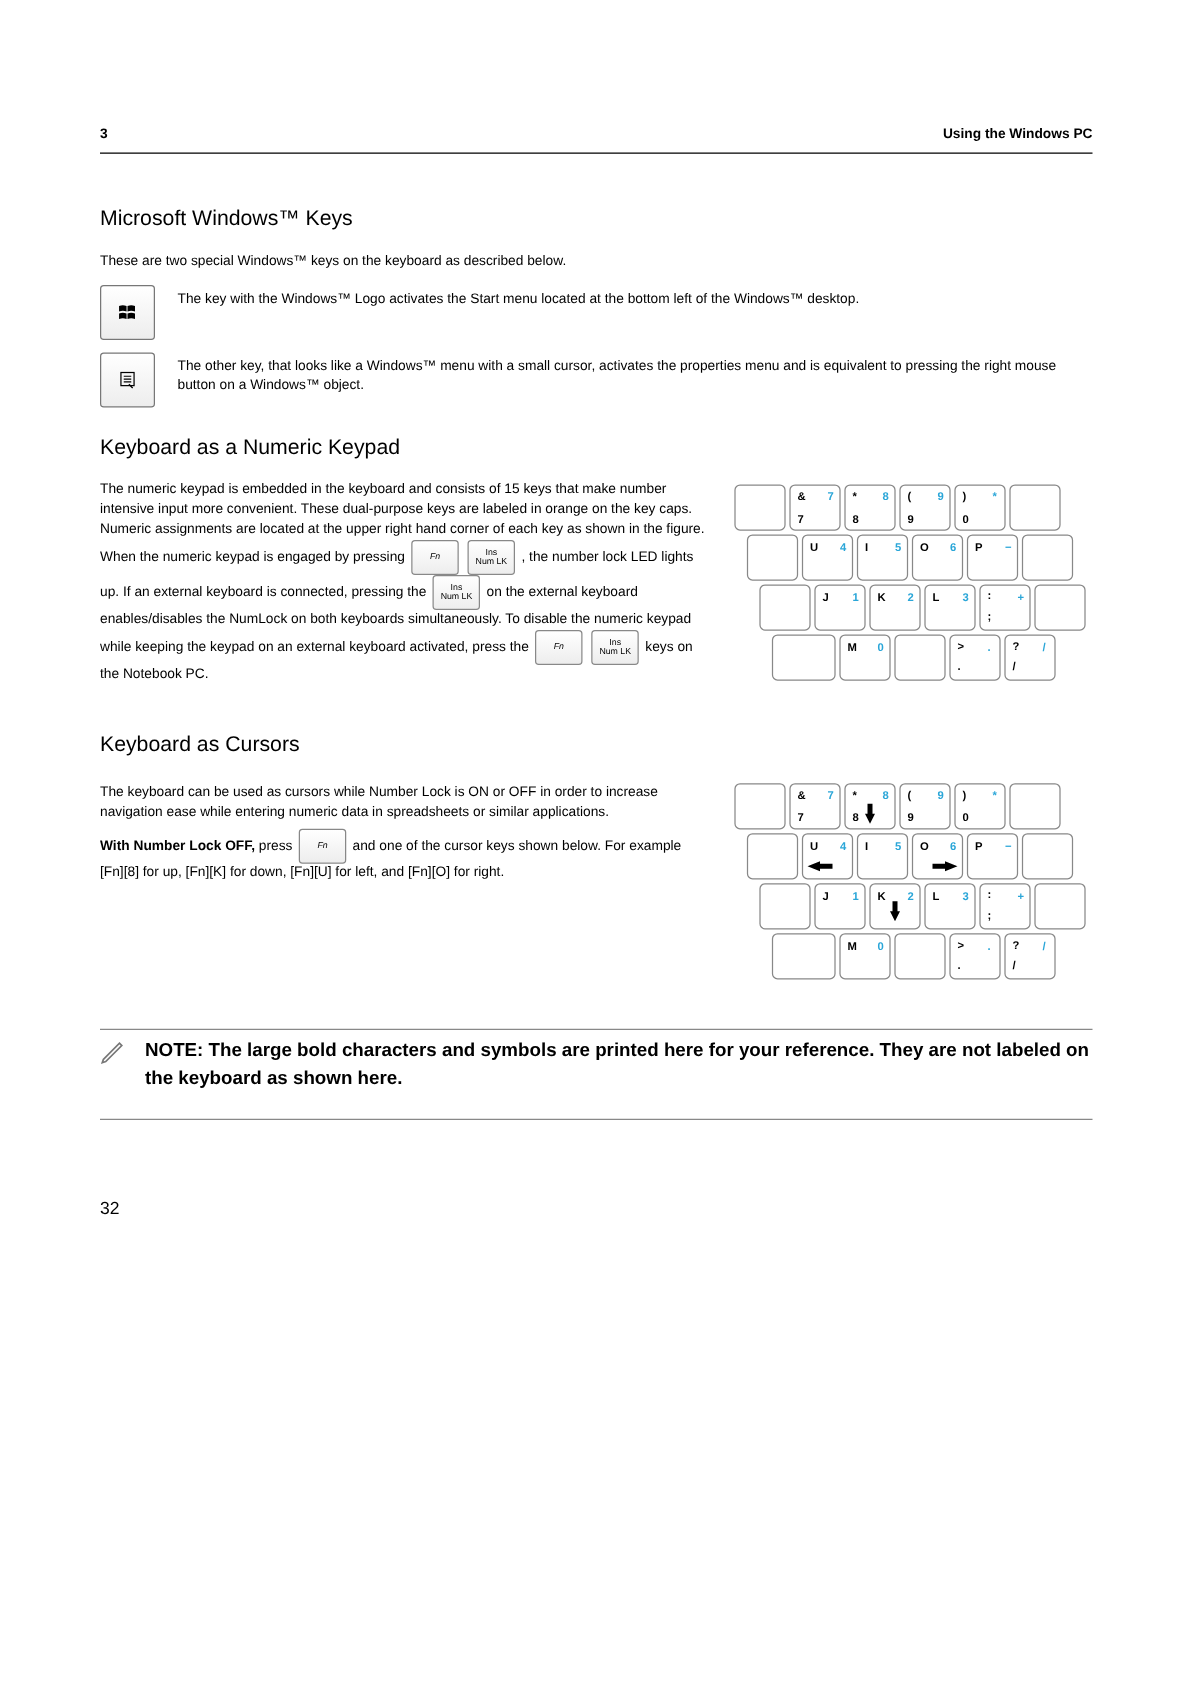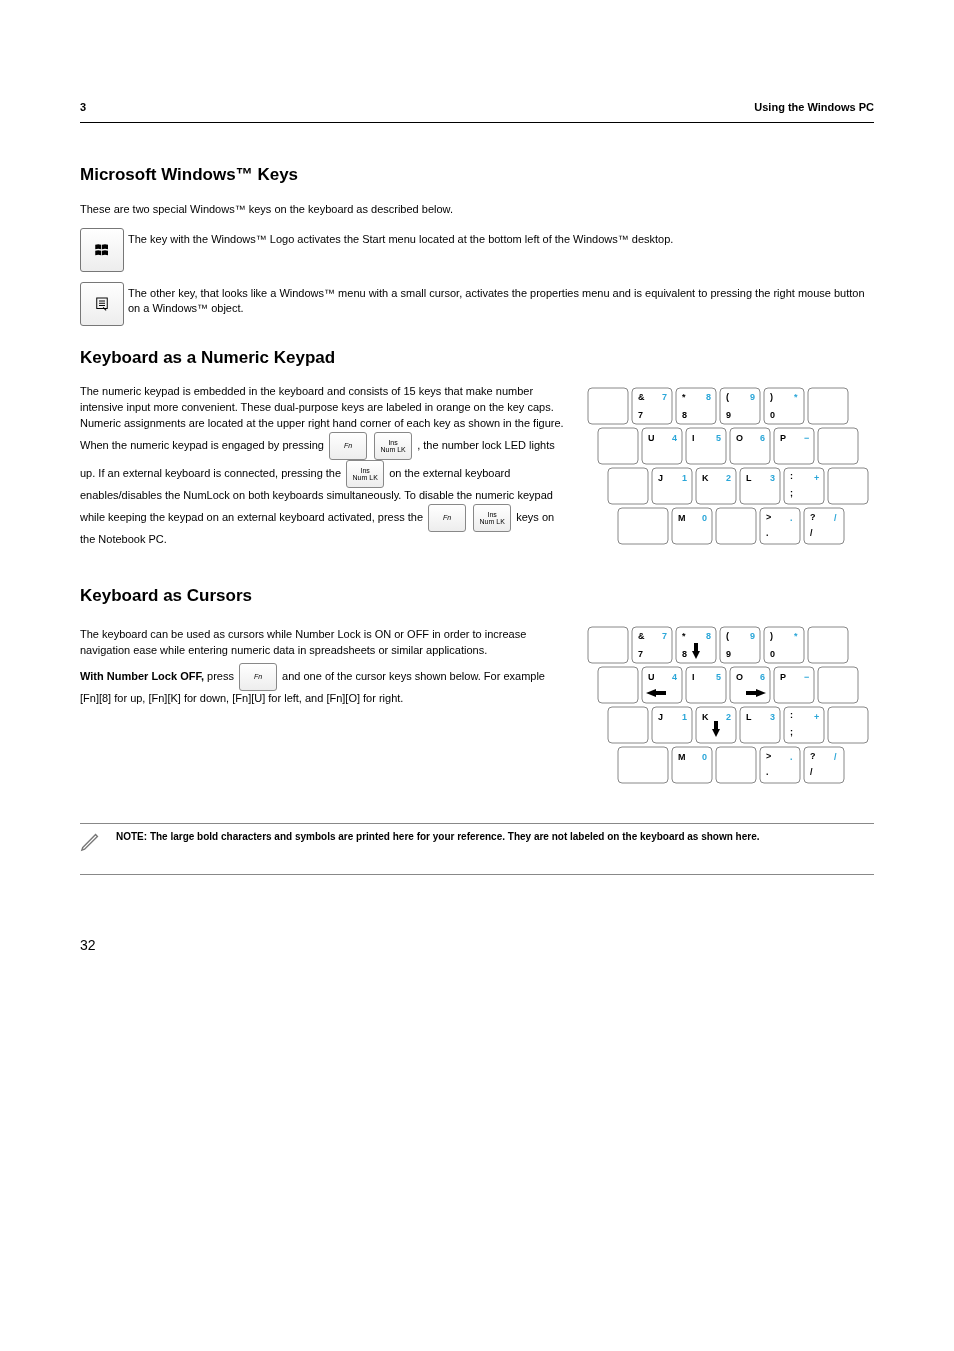--- a/index.html
+++ b/index.html
@@ -1,39 +1,39 @@
 <!DOCTYPE html>
 <html><head>
 <meta charset="utf-8">
 <style>
 html,body{margin:0;padding:0;background:#fff;color:#000;font-family:Arial,Helvetica,sans-serif;font-size:12px;line-height:1.45}
 .page{width:954px;margin:0 auto;padding:100px 80px 60px 80px;box-sizing:border-box}
 .header{border-bottom:1px solid #000;padding-bottom:6px;margin-bottom:40px}
 .header .chapter{display:flex;justify-content:space-between;font-size:11px;font-weight:bold}
-.section-title{font-size:17px;font-weight:bold;margin:20px 0 14px 0}
-.win-row{display:flex;align-items:flex-start;gap:4px;margin:10px 0}
+.section-title{font-size:17px;font-weight:normal;margin:20px 0 14px 0}
+.win-row{display:flex;align-items:flex-start;gap:18px;margin:10px 0}
 .key{width:42px;height:42px;border:1px solid #777;border-radius:3px;background:linear-gradient(#fff,#ededed);display:flex;align-items:center;justify-content:center;font-size:11px;flex:0 0 42px}
 .key-small{display:inline-flex;align-items:center;justify-content:center;width:36px;height:26px;border:1px solid #888;border-radius:3px;background:linear-gradient(#fff,#ededed);font-size:7px;vertical-align:middle;margin:0 2px}
 .key-small.fn{font-style:italic}
 .key-small .stack{display:flex;flex-direction:column;line-height:1;text-align:center}
 .key svg{width:18px;height:18px}
 .para{font-size:11px;margin:4px 0}
 .blockfloat{overflow:hidden;margin:10px 0 30px 0}
 .blockfloat .keypad{float:right;margin-left:20px}
 .blockfloat .text{font-size:11px}
 svg.keypad{width:290px;height:170px}
 svg.keypad rect.k{fill:#fff;stroke:#888;stroke-width:1;rx:4;ry:4}
 svg.keypad text{font-family:Arial,Helvetica,sans-serif;font-size:9px;font-weight:bold}
 svg.keypad text.blue{fill:#2aa6d8}
 svg.keypad text.blk{fill:#000}
 svg.keypad .arrow{fill:#000}
 .hr{border-top:1px solid #888;margin:22px 0 6px 0}
 .noteWrap{display:flex;gap:14px;align-items:flex-start;margin-bottom:4px}
 .noteWrap svg{flex:0 0 22px}
-.note{font-size:10px}
+.note{font-size:15px}
 .footer{margin-top:60px;display:flex;justify-content:space-between;font-size:14px}
 </style>
 </head>
 <body>
 
 <div class="page">
 
   <div class="header">
     <div class="chapter">
       <span>3</span>

